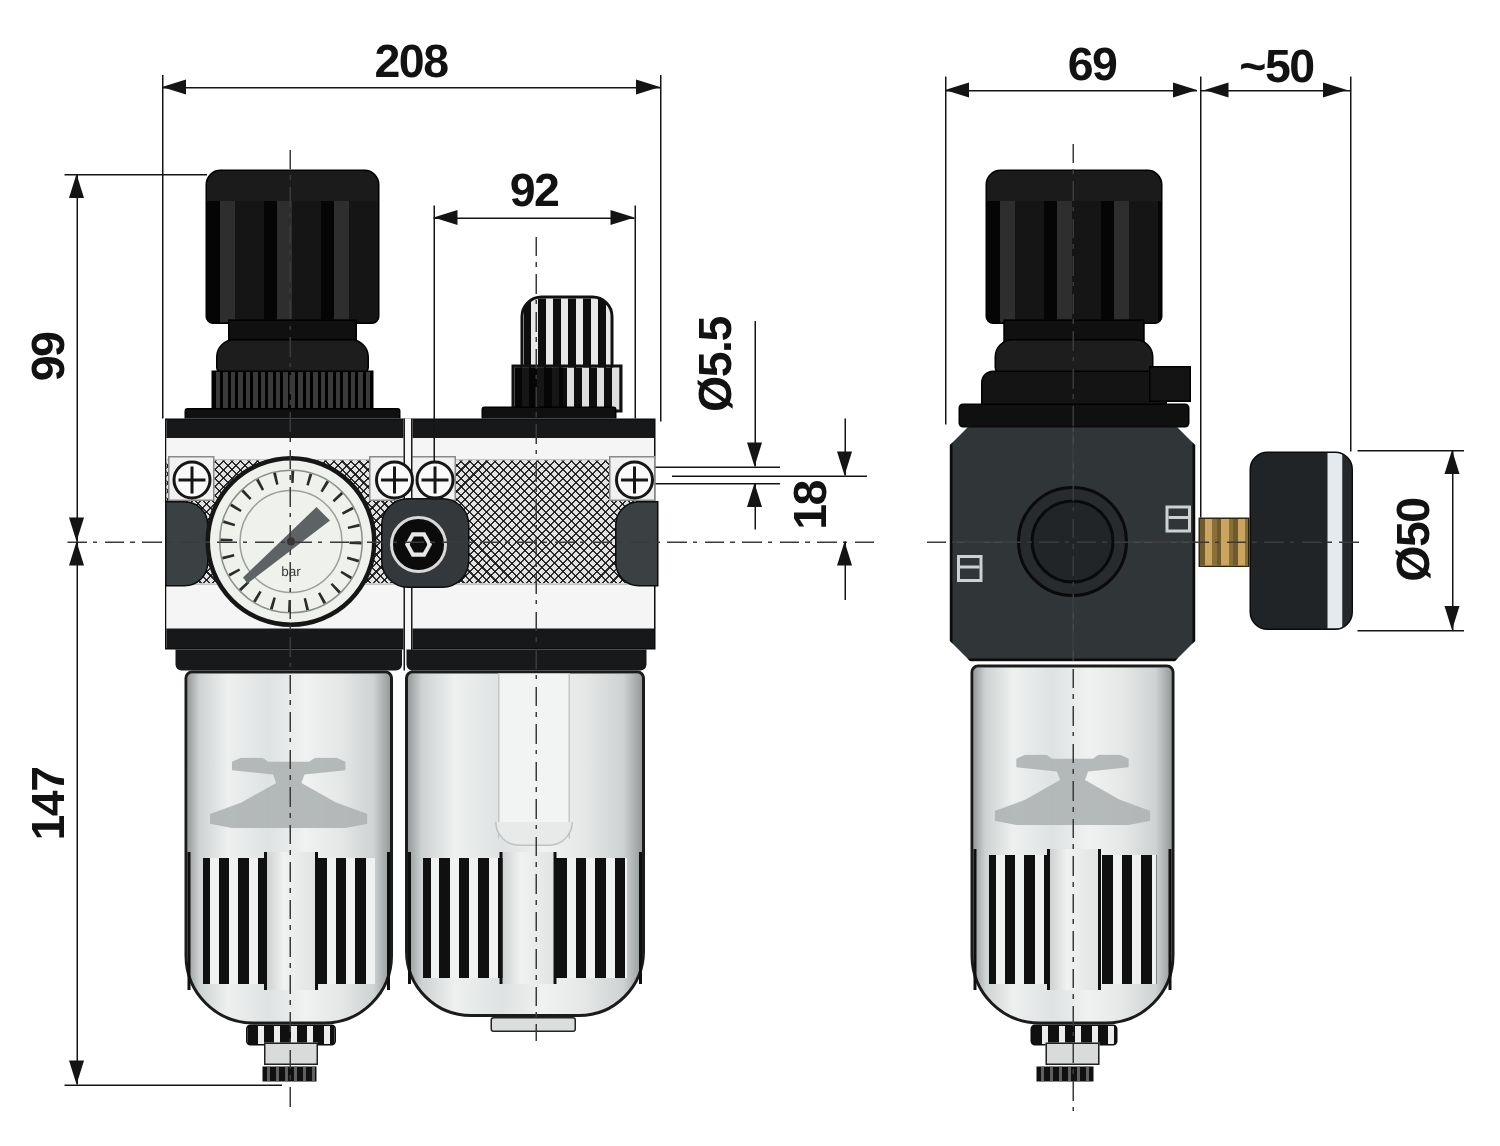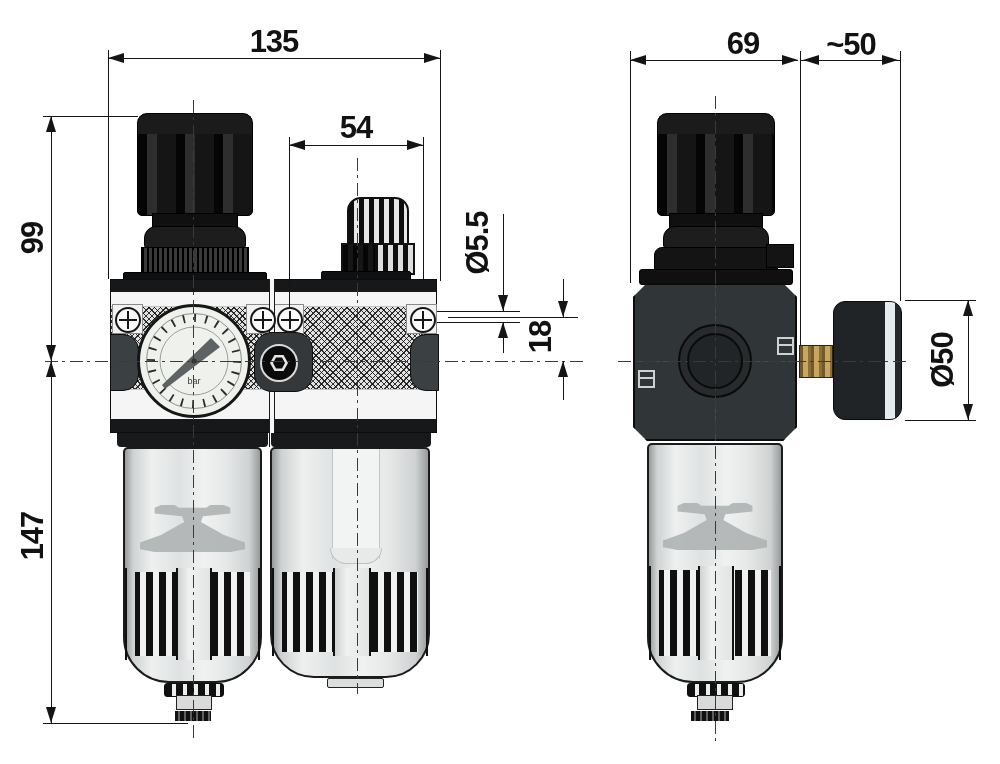--- a/index.html
+++ b/index.html
@@ -165,35 +165,35 @@
   <div class="cl-v" style="left:356.5px;top:158px;height:536px;"></div>
   <div class="cl-v" style="left:714.5px;top:96px;height:646px;"></div>
   <div class="cl-h" style="left:45px;top:360.5px;width:538px;"></div>
   <div class="cl-h" style="left:618px;top:360.5px;width:290px;"></div>
 
   <div class="ln" style="left:108px;top:57.5px;width:332px;height:1.5px;"></div>
   <div class="ar ar-l" style="left:108px;top:53px;"></div>
   <div class="ar ar-r" style="left:424px;top:53px;"></div>
   <div class="ln" style="left:107.5px;top:50px;width:1px;height:229px;"></div>
   <div class="ln" style="left:439.5px;top:50px;width:1px;height:231px;"></div>
-  <div class="dim-label" style="left:274px;top:41px;">135</div>
+  <div class="dim-label" style="left:274px;top:41px;">208</div>
 
   <div class="ln" style="left:289px;top:144.5px;width:134px;height:1.5px;"></div>
   <div class="ar ar-l" style="left:289px;top:140px;"></div>
   <div class="ar ar-r" style="left:407px;top:140px;"></div>
   <div class="ln" style="left:288.5px;top:137px;width:1px;height:171px;"></div>
   <div class="ln" style="left:422.5px;top:137px;width:1px;height:142px;"></div>
-  <div class="dim-label" style="left:356px;top:127px;">54</div>
+  <div class="dim-label" style="left:356px;top:127px;">92</div>
 
   <div class="ln" style="left:630px;top:59.5px;width:168px;height:1.5px;"></div>
   <div class="ar ar-l" style="left:630px;top:55px;"></div>
   <div class="ar ar-r" style="left:782px;top:55px;"></div>
   <div class="ln" style="left:629.5px;top:51px;width:1px;height:232px;"></div>
   <div class="ln" style="left:799.5px;top:51px;width:1px;height:294px;"></div>
-  <div class="dim-label" style="left:743px;top:43px;">69</div>
+  <div class="dim-label" style="left:728px;top:43px;">69</div>
 
   <div class="ln" style="left:800px;top:59.5px;width:100px;height:1.5px;"></div>
   <div class="ar ar-l" style="left:803px;top:55px;"></div>
   <div class="ar ar-r" style="left:882px;top:55px;"></div>
   <div class="ln" style="left:899.5px;top:51px;width:1px;height:250px;"></div>
   <div class="dim-label" style="left:851px;top:44px;">~50</div>
 
   <div class="ln" style="left:50.5px;top:116px;width:1.5px;height:245px;"></div>
   <div class="ar ar-u" style="left:46px;top:116px;"></div>
   <div class="ar ar-d" style="left:46px;top:345px;"></div>

